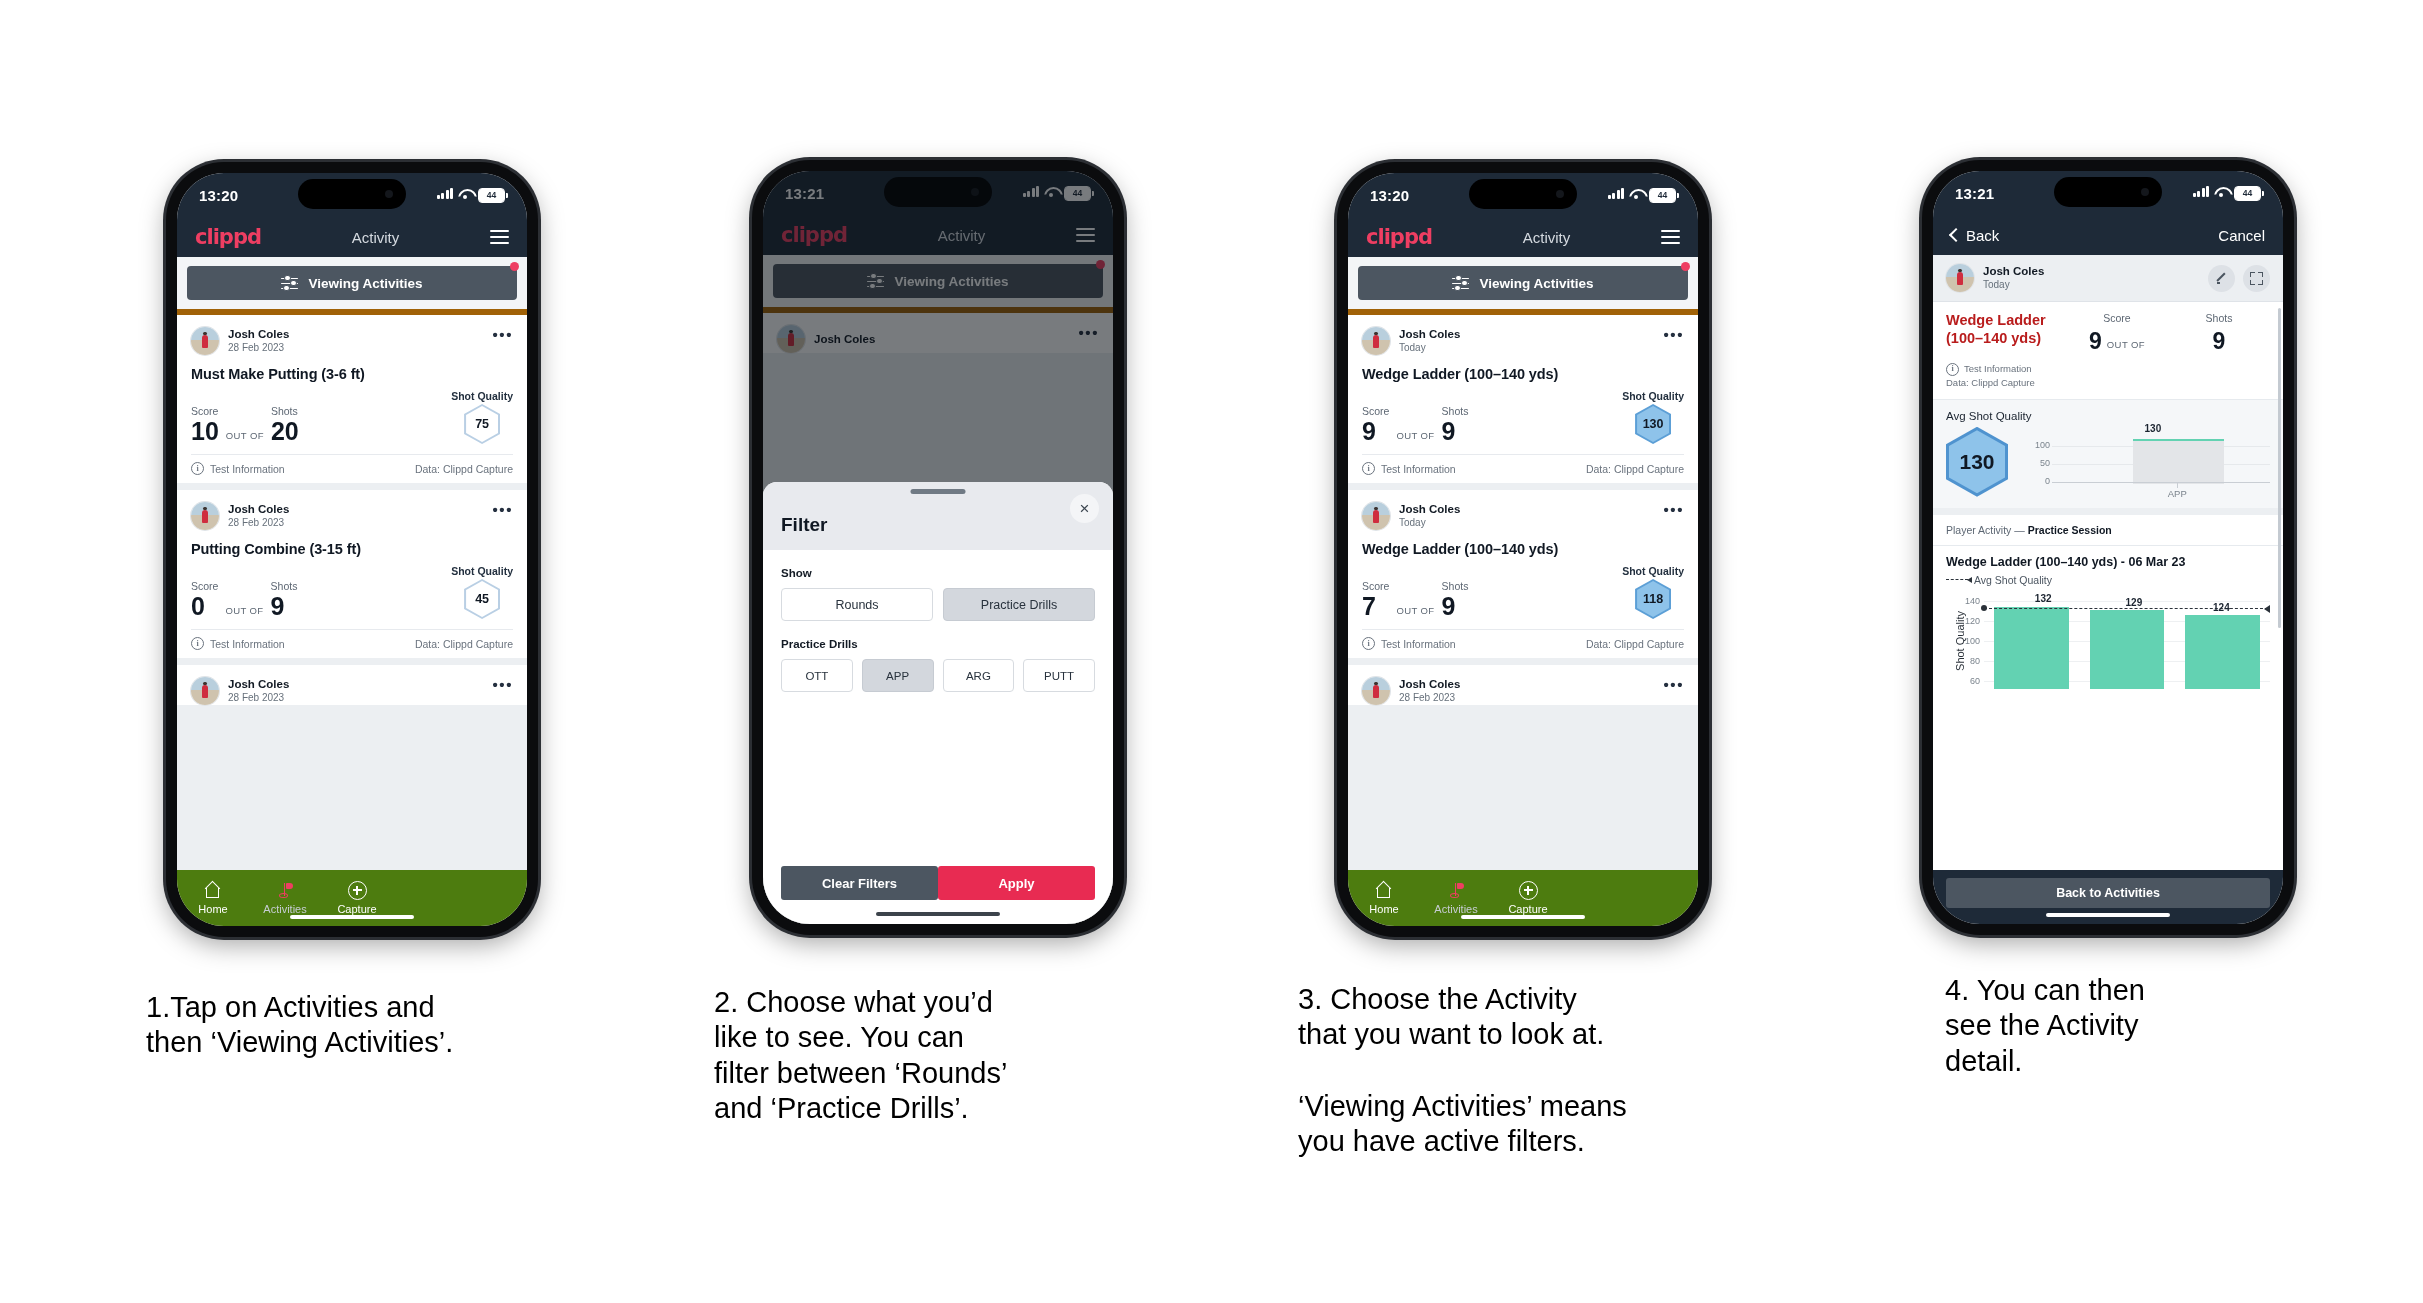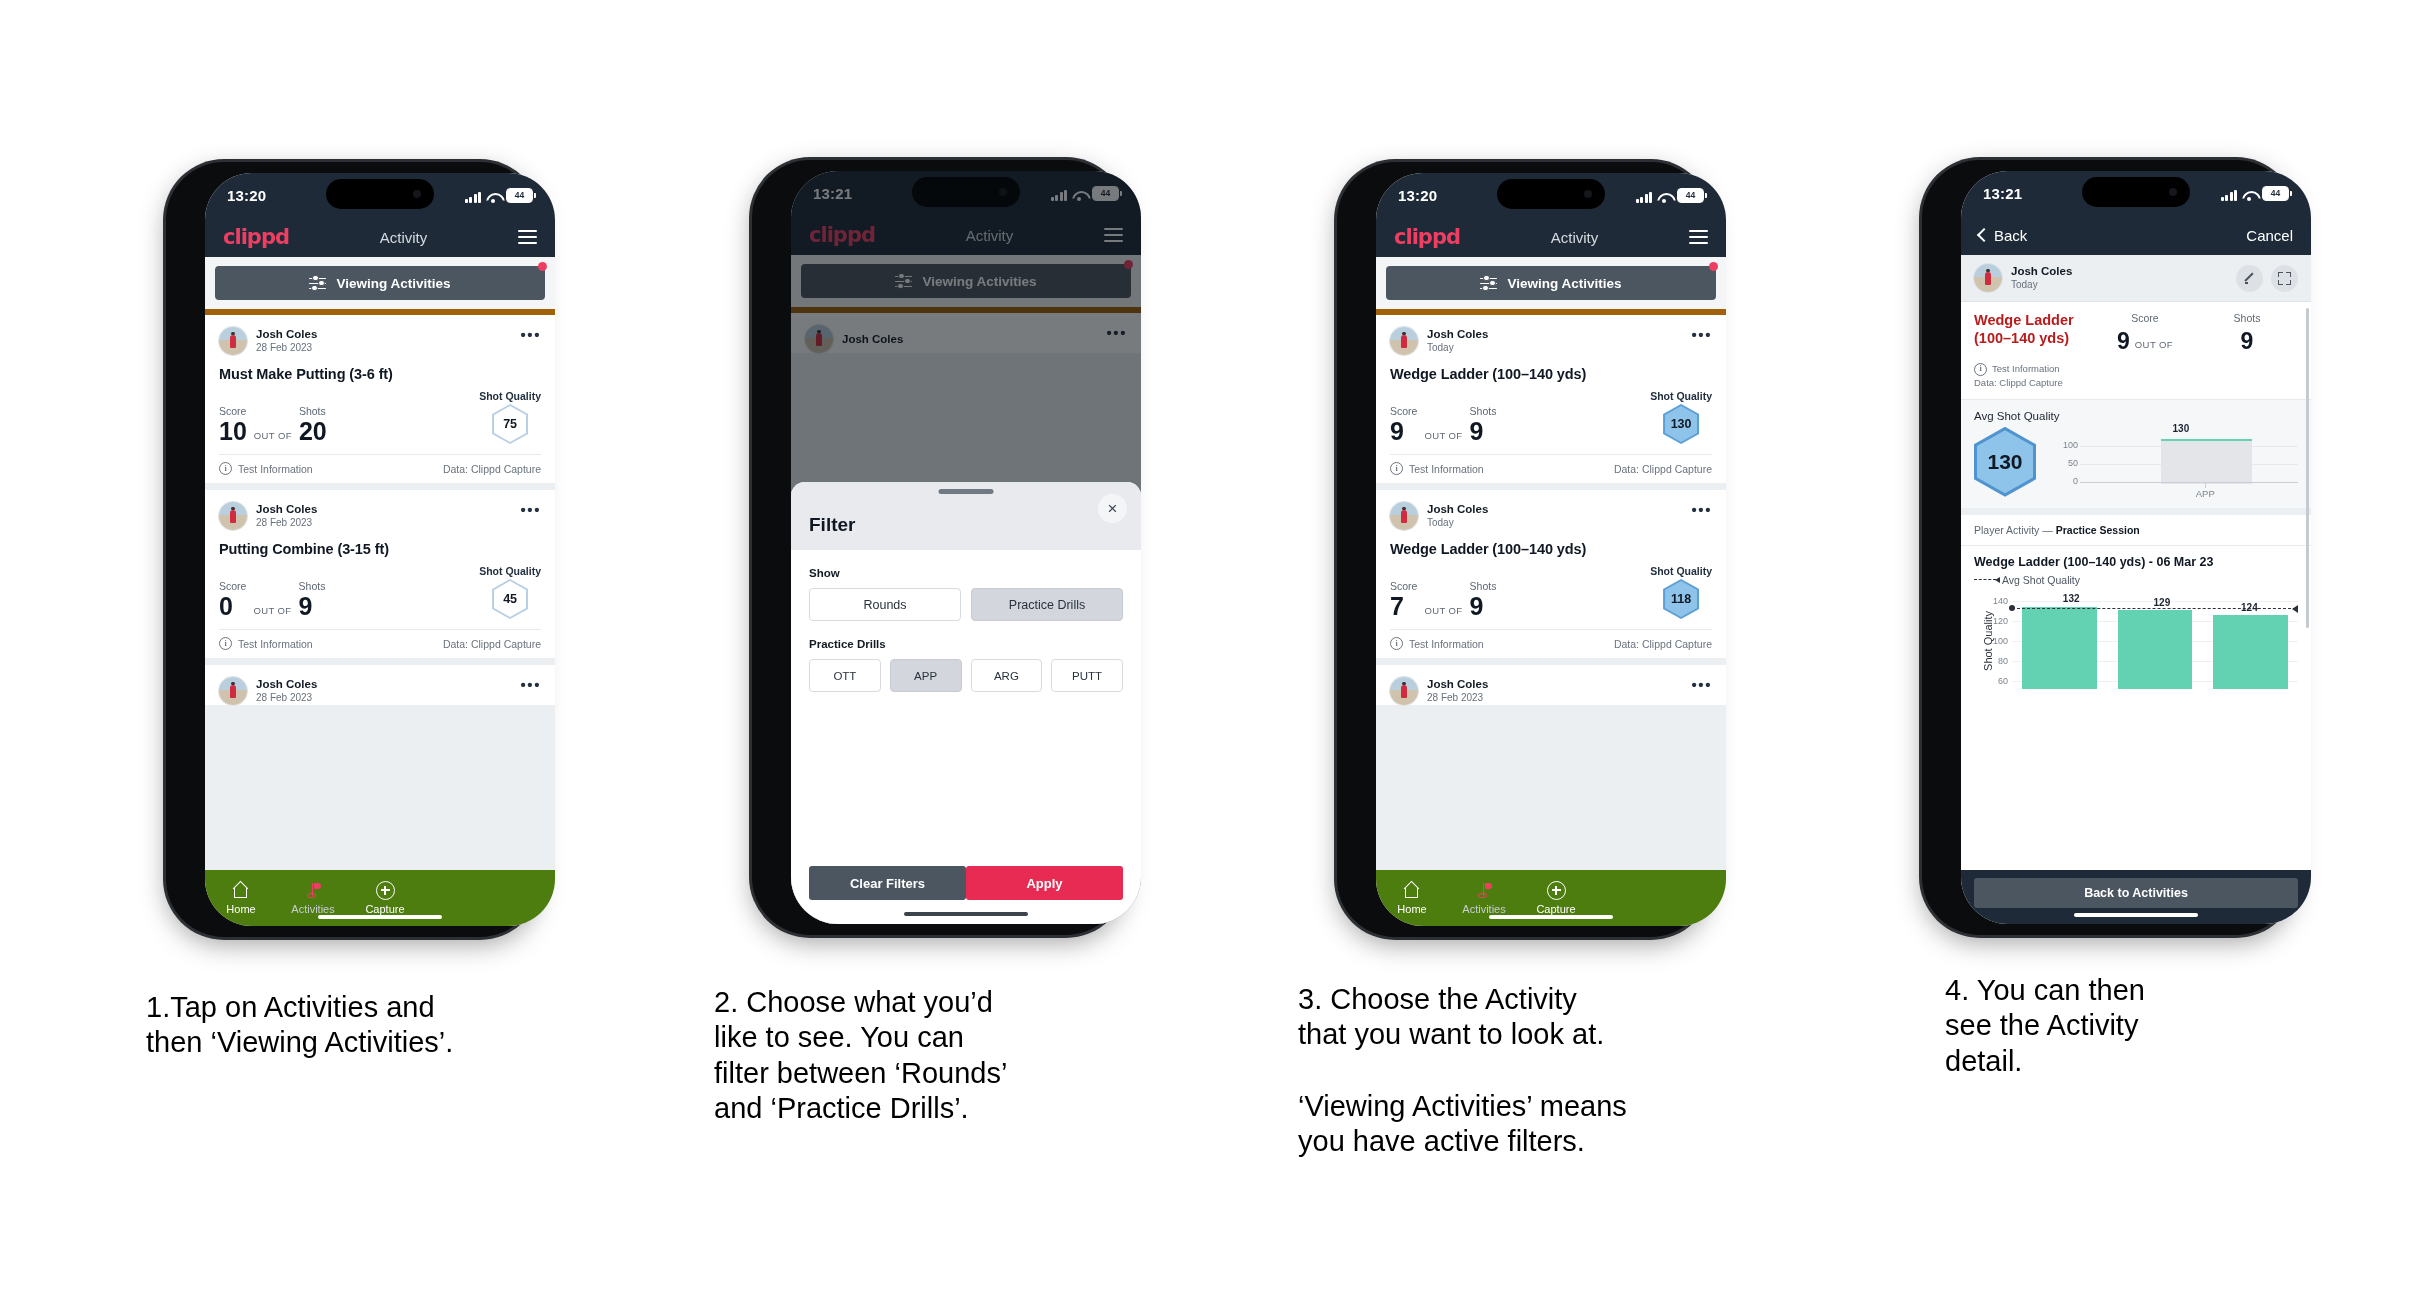--- a/index.html
+++ b/index.html
@@ -4,32 +4,32 @@
 <style>
   html,body{margin:0;padding:0;background:#ffffff;}
   body{width:2423px;height:1303px;font-family:"Liberation Sans",sans-serif;overflow:hidden;}
   .stage{position:relative;width:2423px;height:1303px;}
 
   
   .phone{position:absolute;width:372px;height:775px;border-radius:58px;
          background:#0b0c0e;box-shadow:0 0 0 3px #2c2f34, 0 8px 26px rgba(0,0,0,.35);
          padding:11px;box-sizing:border-box;}
   .screen{position:relative;width:100%;height:100%;border-radius:47px;overflow:hidden;
-          background:#ffffff;display:flex;flex-direction:column;margin-left:28px;}
+          background:#ffffff;display:flex;flex-direction:column;}
 
   
   .statusbar{position:relative;height:44px;background:#1e2a38;flex:0 0 auto;
              display:flex;align-items:center;justify-content:space-between;
              padding:0 22px;box-sizing:border-box;}
   .sb-time{color:#fff;font-size:15px;font-weight:bold;letter-spacing:.2px;}
   .notch{position:absolute;left:50%;transform:translateX(-50%);top:6px;
          width:108px;height:30px;border-radius:16px;background:#000;}
   .notch:after{content:"";position:absolute;right:13px;top:11px;width:8px;height:8px;
                border-radius:50%;background:#14171c;}
-  .sb-right{display:flex;align-items:flex-end;gap:5px;}
+  .sb-right{display:flex;align-items:flex-start;gap:5px;}
   .bars{display:flex;align-items:flex-end;gap:1.5px;height:11px;}
   .bars i{display:block;width:3px;background:#fff;border-radius:1px;}
   .bars i:nth-child(1){height:4px}.bars i:nth-child(2){height:6px}
   .bars i:nth-child(3){height:8.5px}.bars i:nth-child(4){height:11px}
   .wifi{width:15px;height:11px;position:relative;}
   .wifi:before{content:"";position:absolute;left:0;top:1px;width:15px;height:15px;
     border:2.4px solid #fff;border-radius:50%;clip-path:polygon(0 0,100% 0,100% 42%,0 42%);}
   .wifi:after{content:"";position:absolute;left:5.4px;top:7.4px;width:4px;height:4px;
     background:#fff;border-radius:50%;}
   .batt{width:25px;height:13px;border:1.6px solid #fff;border-radius:4px;position:relative;

